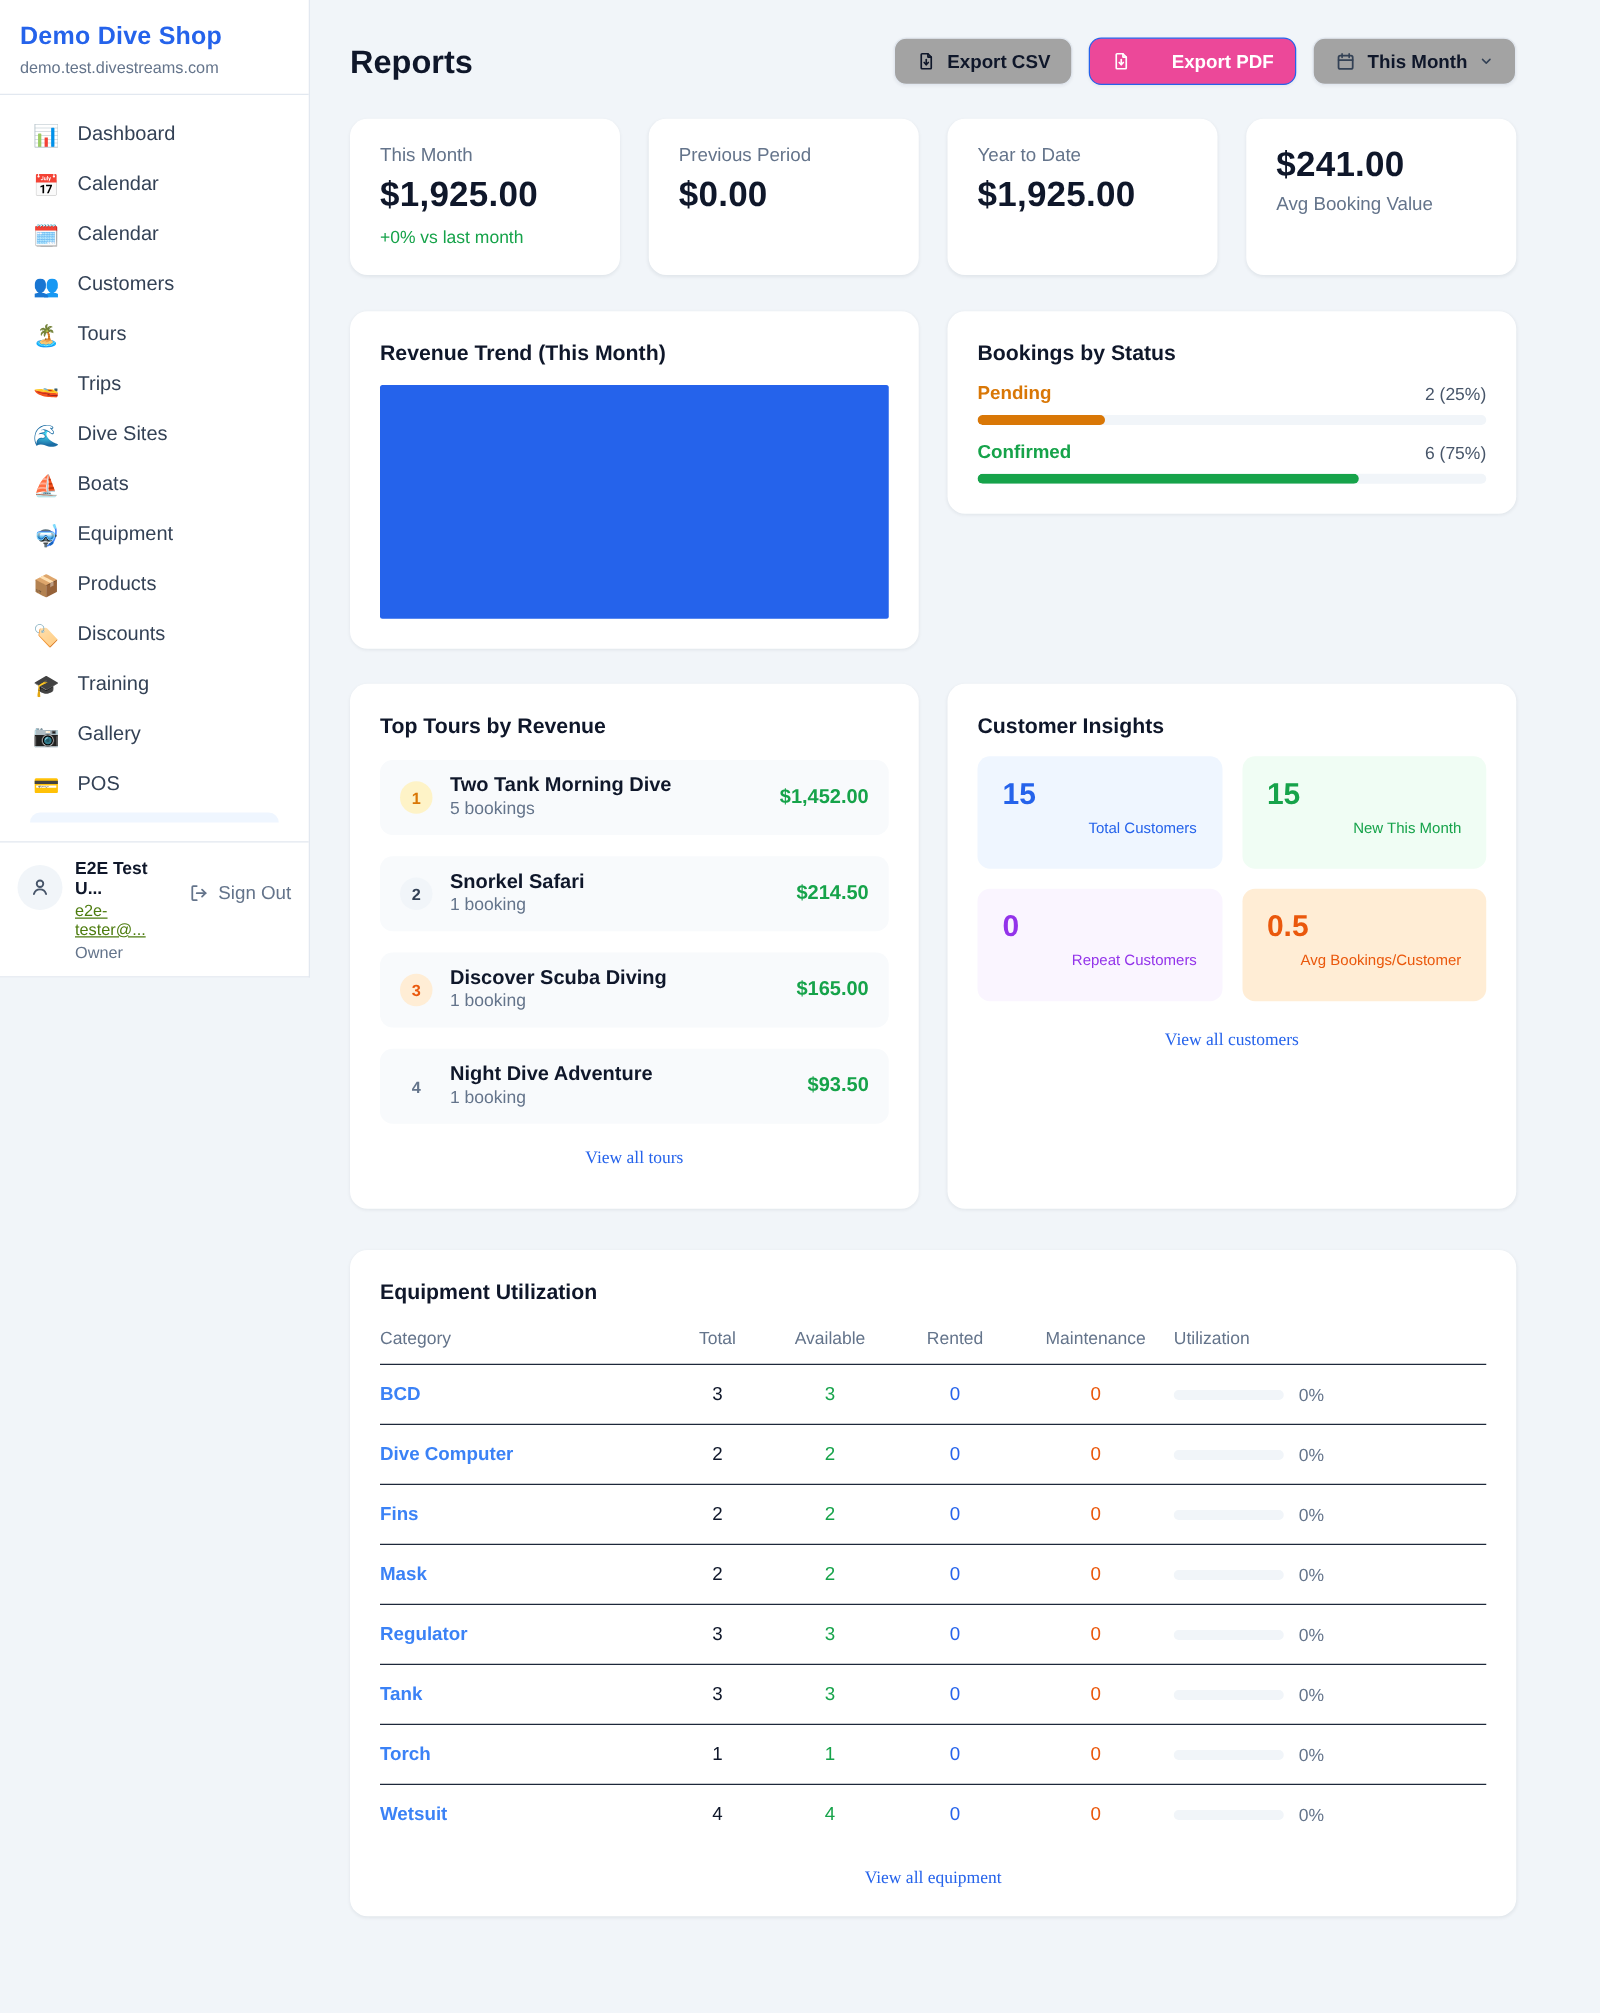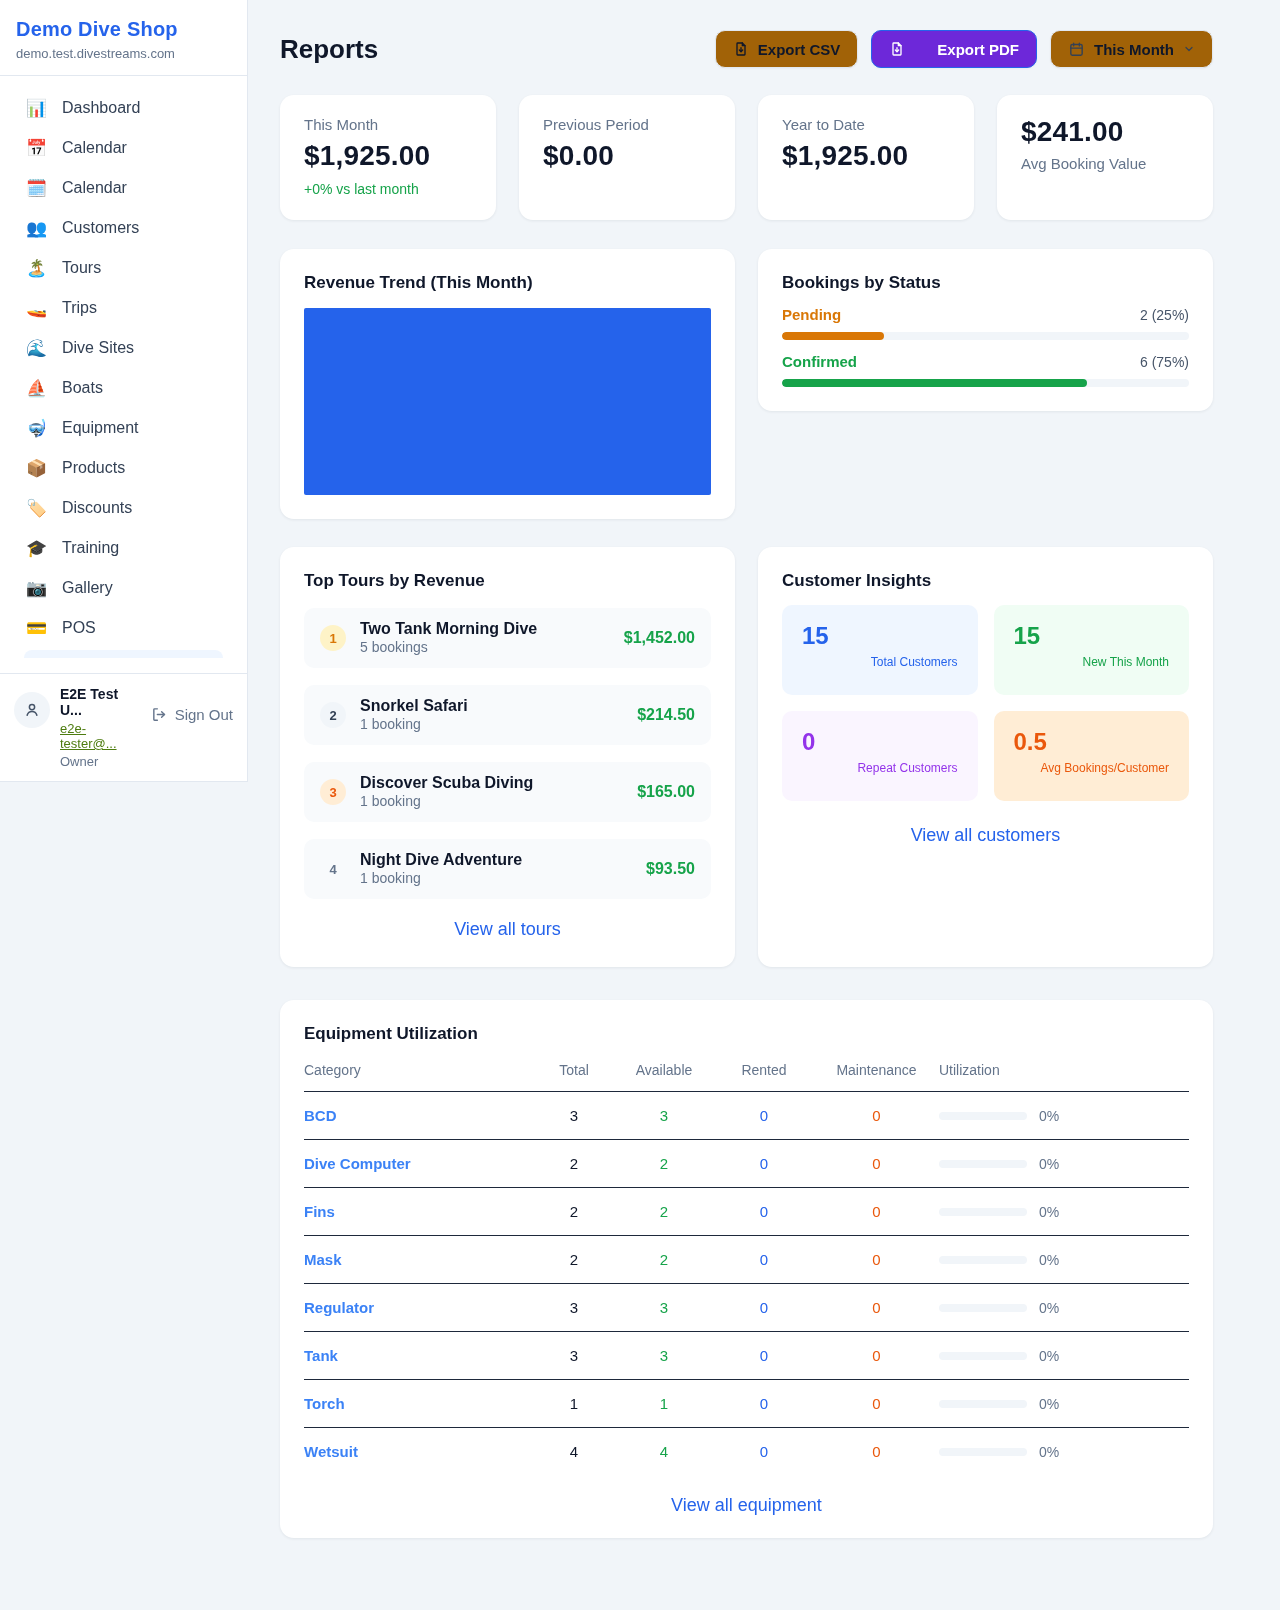--- a/index.html
+++ b/index.html
@@ -22,22 +22,22 @@
   .user-name { font-size:14px; font-weight:700; color:#0f172a; }
   .user-email { font-size:13px; color:#4d7c0f; margin-top:3px;text-decoration:underline; }
   .user-role { font-size:13px; color:#64748b; margin-top:3px; }
   .signout { margin-left:auto; display:flex; align-items:center; gap:7px; color:#64748b; font-size:15px; margin-top:20px; cursor:pointer; white-space:nowrap; }
 
   
   .main { flex:1; padding:0 67px 40px 32px; }
   .page-header { display:flex; align-items:center; justify-content:space-between; padding-top:30px; }
   .page-title { font-size:26px; font-weight:800; color:#0f172a; }
   .header-actions { display:flex; gap:13px; }
-  .btn { display:flex; align-items:center; gap:9px; height:38px; padding:0 17px; border-radius:10px; font-size:15px; font-weight:600; cursor:pointer; background:#a16207; border:1px solid #e2e8f0; color:#0f172a; box-shadow:0 1px 2px rgba(15,23,42,.04); }
-  .btn-primary { background:#6d28d9; border-color:#2563eb; color:#fff;gap:32px; }
+  .btn { display:flex; align-items:center; gap:9px; height:38px; padding:0 17px; border-radius:10px; font-size:15px; font-weight:600; cursor:pointer; background:#a3a3a3; border:1px solid #e2e8f0; color:#0f172a; box-shadow:0 1px 2px rgba(15,23,42,.04); }
+  .btn-primary { background:#ec4899; border-color:#2563eb; color:#fff;gap:32px; }
   .btn svg { flex:none; }
 
   .card { background:#fff; border-radius:14px; box-shadow:0 1px 3px rgba(15,23,42,.07); }
   .card-title { font-size:17px; font-weight:700; color:#0f172a; }
 
   
   .stats-row { display:grid; grid-template-columns:repeat(4,1fr); gap:23px; margin-top:27px; }
   .stat-card { padding:21px 24px; min-height:125px; }
   .stat-label { font-size:15px; color:#64748b; }
   .stat-value { font-size:28px; font-weight:800; color:#0f172a; margin-top:7px; letter-spacing:.2px; }
@@ -67,21 +67,21 @@
   .tour-item { display:flex; align-items:center; gap:14px; background:#f8fafc; border-radius:10px; padding:10px 16px; margin-top:17px; min-height:60px; }
   .tours-card .tour-item:first-of-type { margin-top:14px; }
   .rank { width:26px; height:26px; border-radius:50%; display:flex; align-items:center; justify-content:center; font-size:13px; font-weight:700; flex:none; }
   .rank-1 { background:#fef3c7; color:#d97706; }
   .rank-2 { background:#f1f5f9; color:#334155; }
   .rank-3 { background:#ffedd5; color:#ea580c; }
   .rank-4 { background:transparent; color:#64748b; font-weight:600; }
   .tour-name { font-size:16px; font-weight:700; color:#0f172a; }
   .tour-bookings { font-size:14px; color:#64748b; margin-top:3px; }
   .tour-revenue { margin-left:auto; font-size:16px; font-weight:700; color:#16a34a; white-space:nowrap; }
-  .view-link { display:block; text-align:center; color:#2563eb; font-size:18px; margin-top:20px; text-decoration:none; cursor:pointer; }
+  .view-link { display:block; text-align:center; color:#2563eb; font-size:14px; margin-top:20px; text-decoration:none; cursor:pointer;font-family:Liberation Serif, serif; }
 
   .tiles { display:grid; grid-template-columns:1fr 1fr; gap:16px; margin-top:14px; }
   .tile { border-radius:10px; padding:17px 20px; min-height:90px; }
   .tile-value { font-size:24px; font-weight:800; }
   .tile-label { font-size:12px; margin-top:5px;text-align:right; }
   .tile-blue { background:#eff6ff; } .tile-blue .tile-value,.tile-blue .tile-label { color:#2563eb; }
   .tile-green { background:#f0fdf4; } .tile-green .tile-value,.tile-green .tile-label { color:#16a34a; }
   .tile-purple { background:#faf5ff; } .tile-purple .tile-value,.tile-purple .tile-label { color:#9333ea; }
   .tile-orange { background:#ffedd5; } .tile-orange .tile-value,.tile-orange .tile-label { color:#ea580c; }
   .insights-card .view-link { margin-top:24px; }

